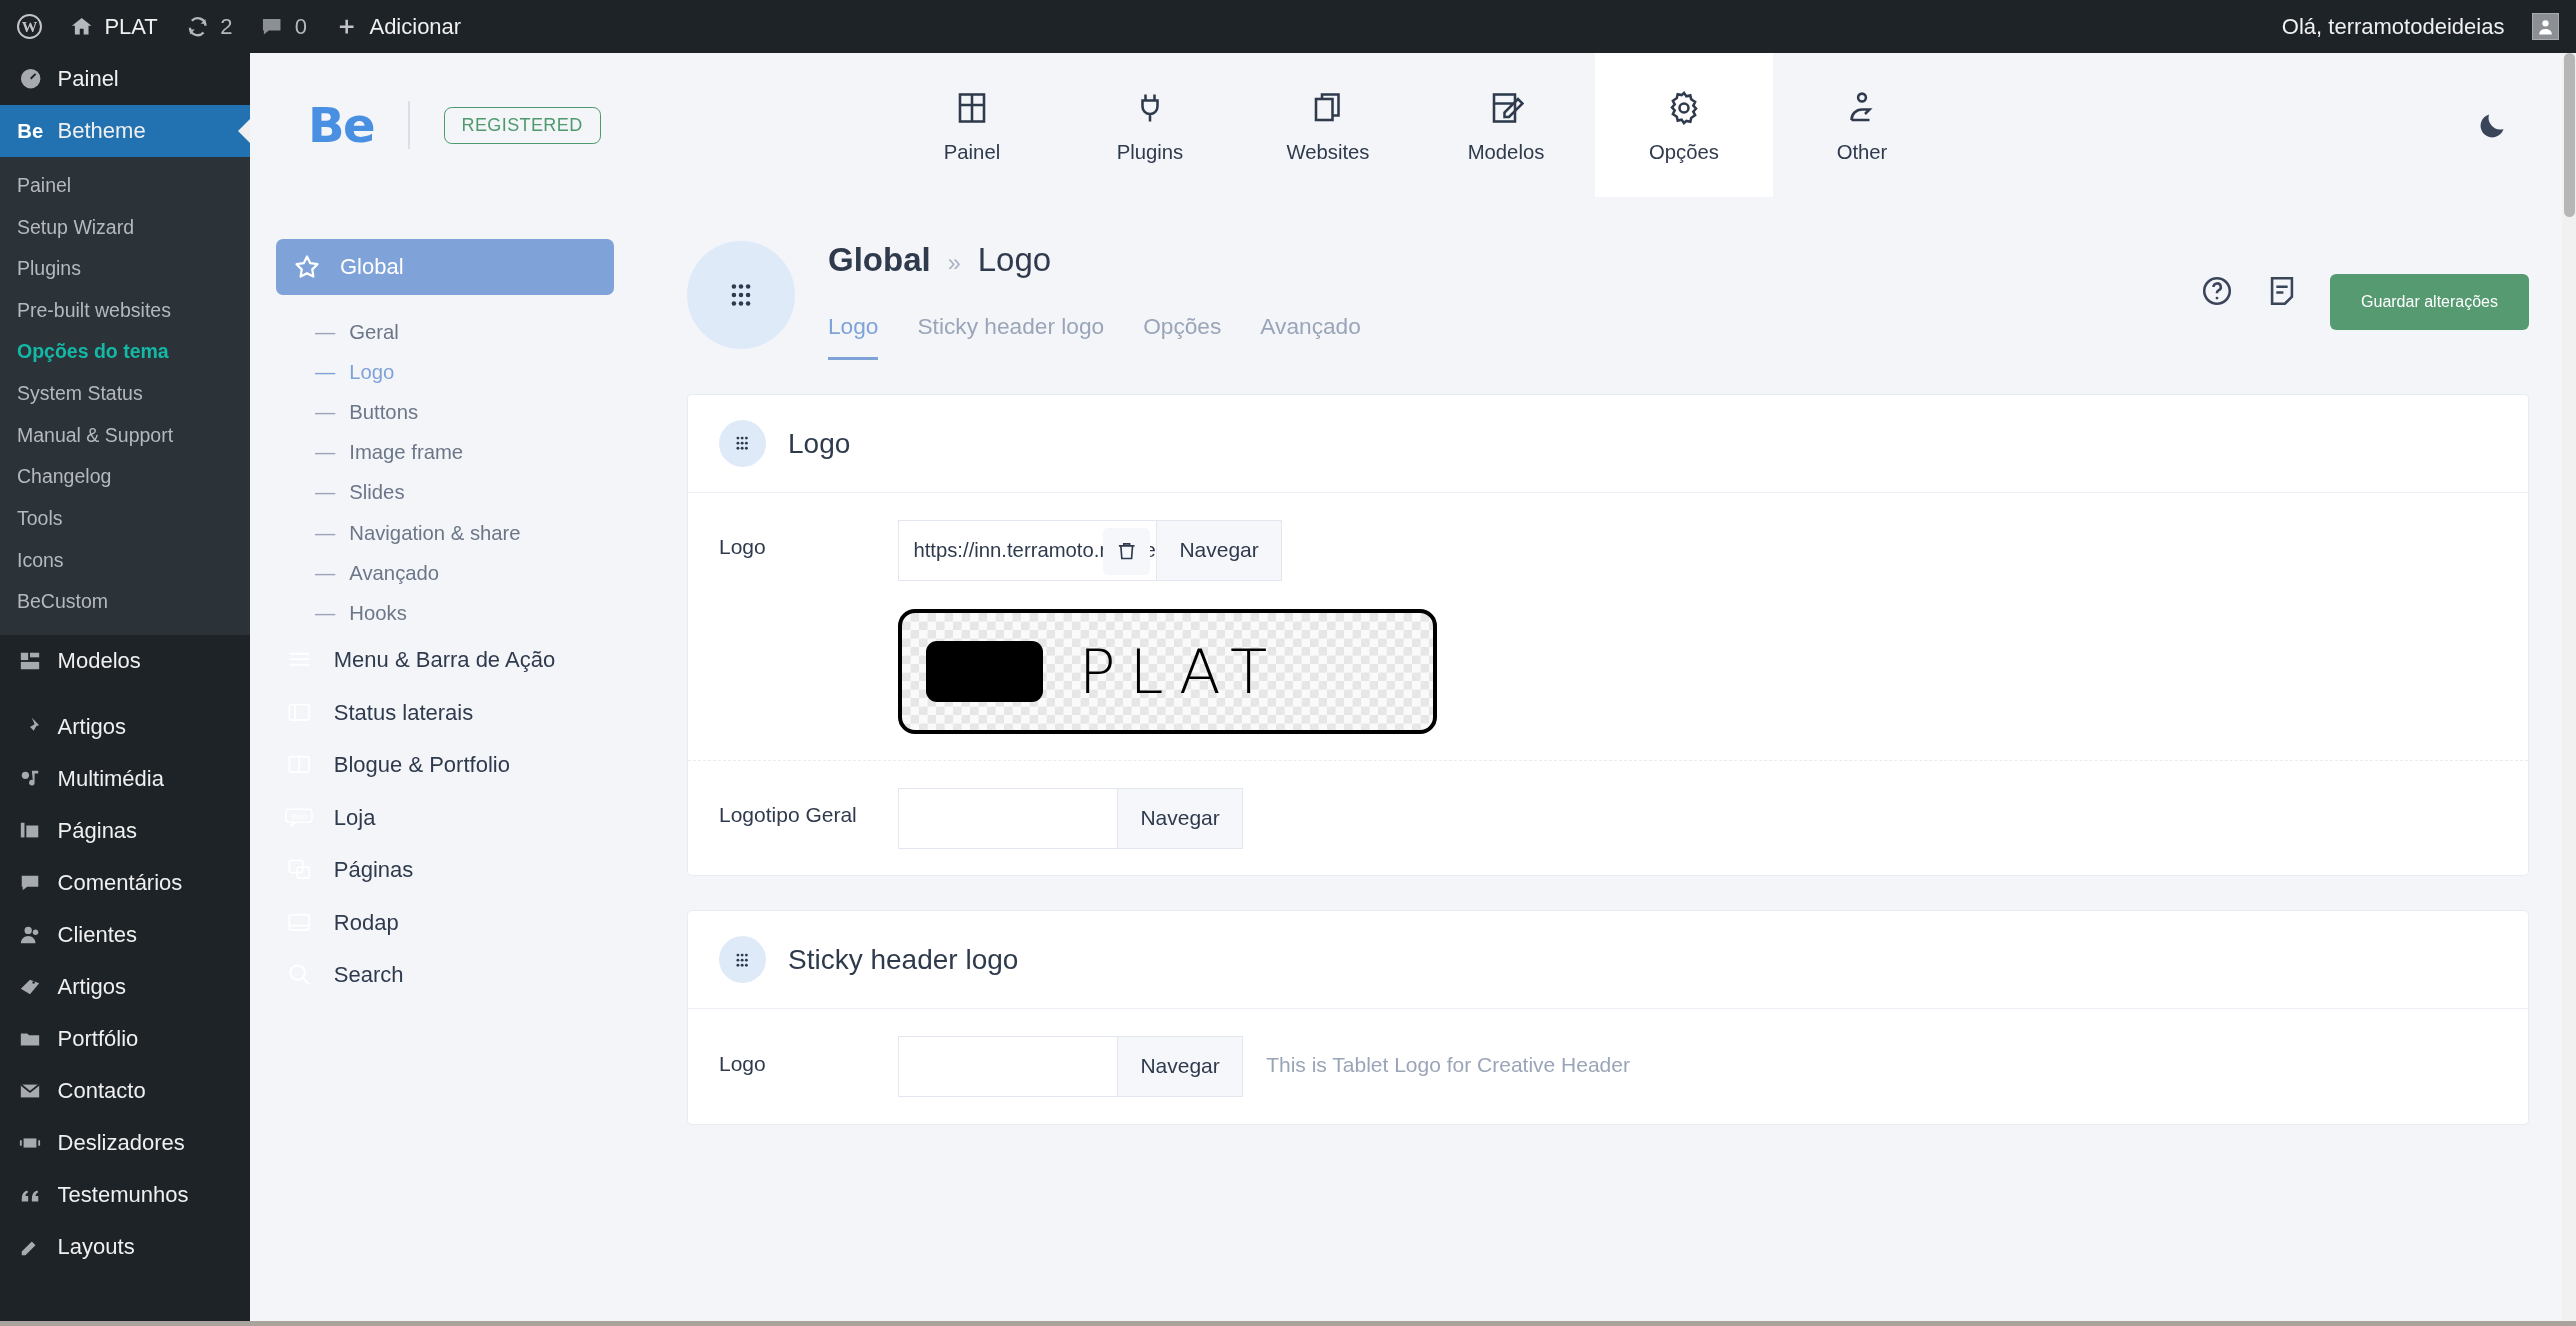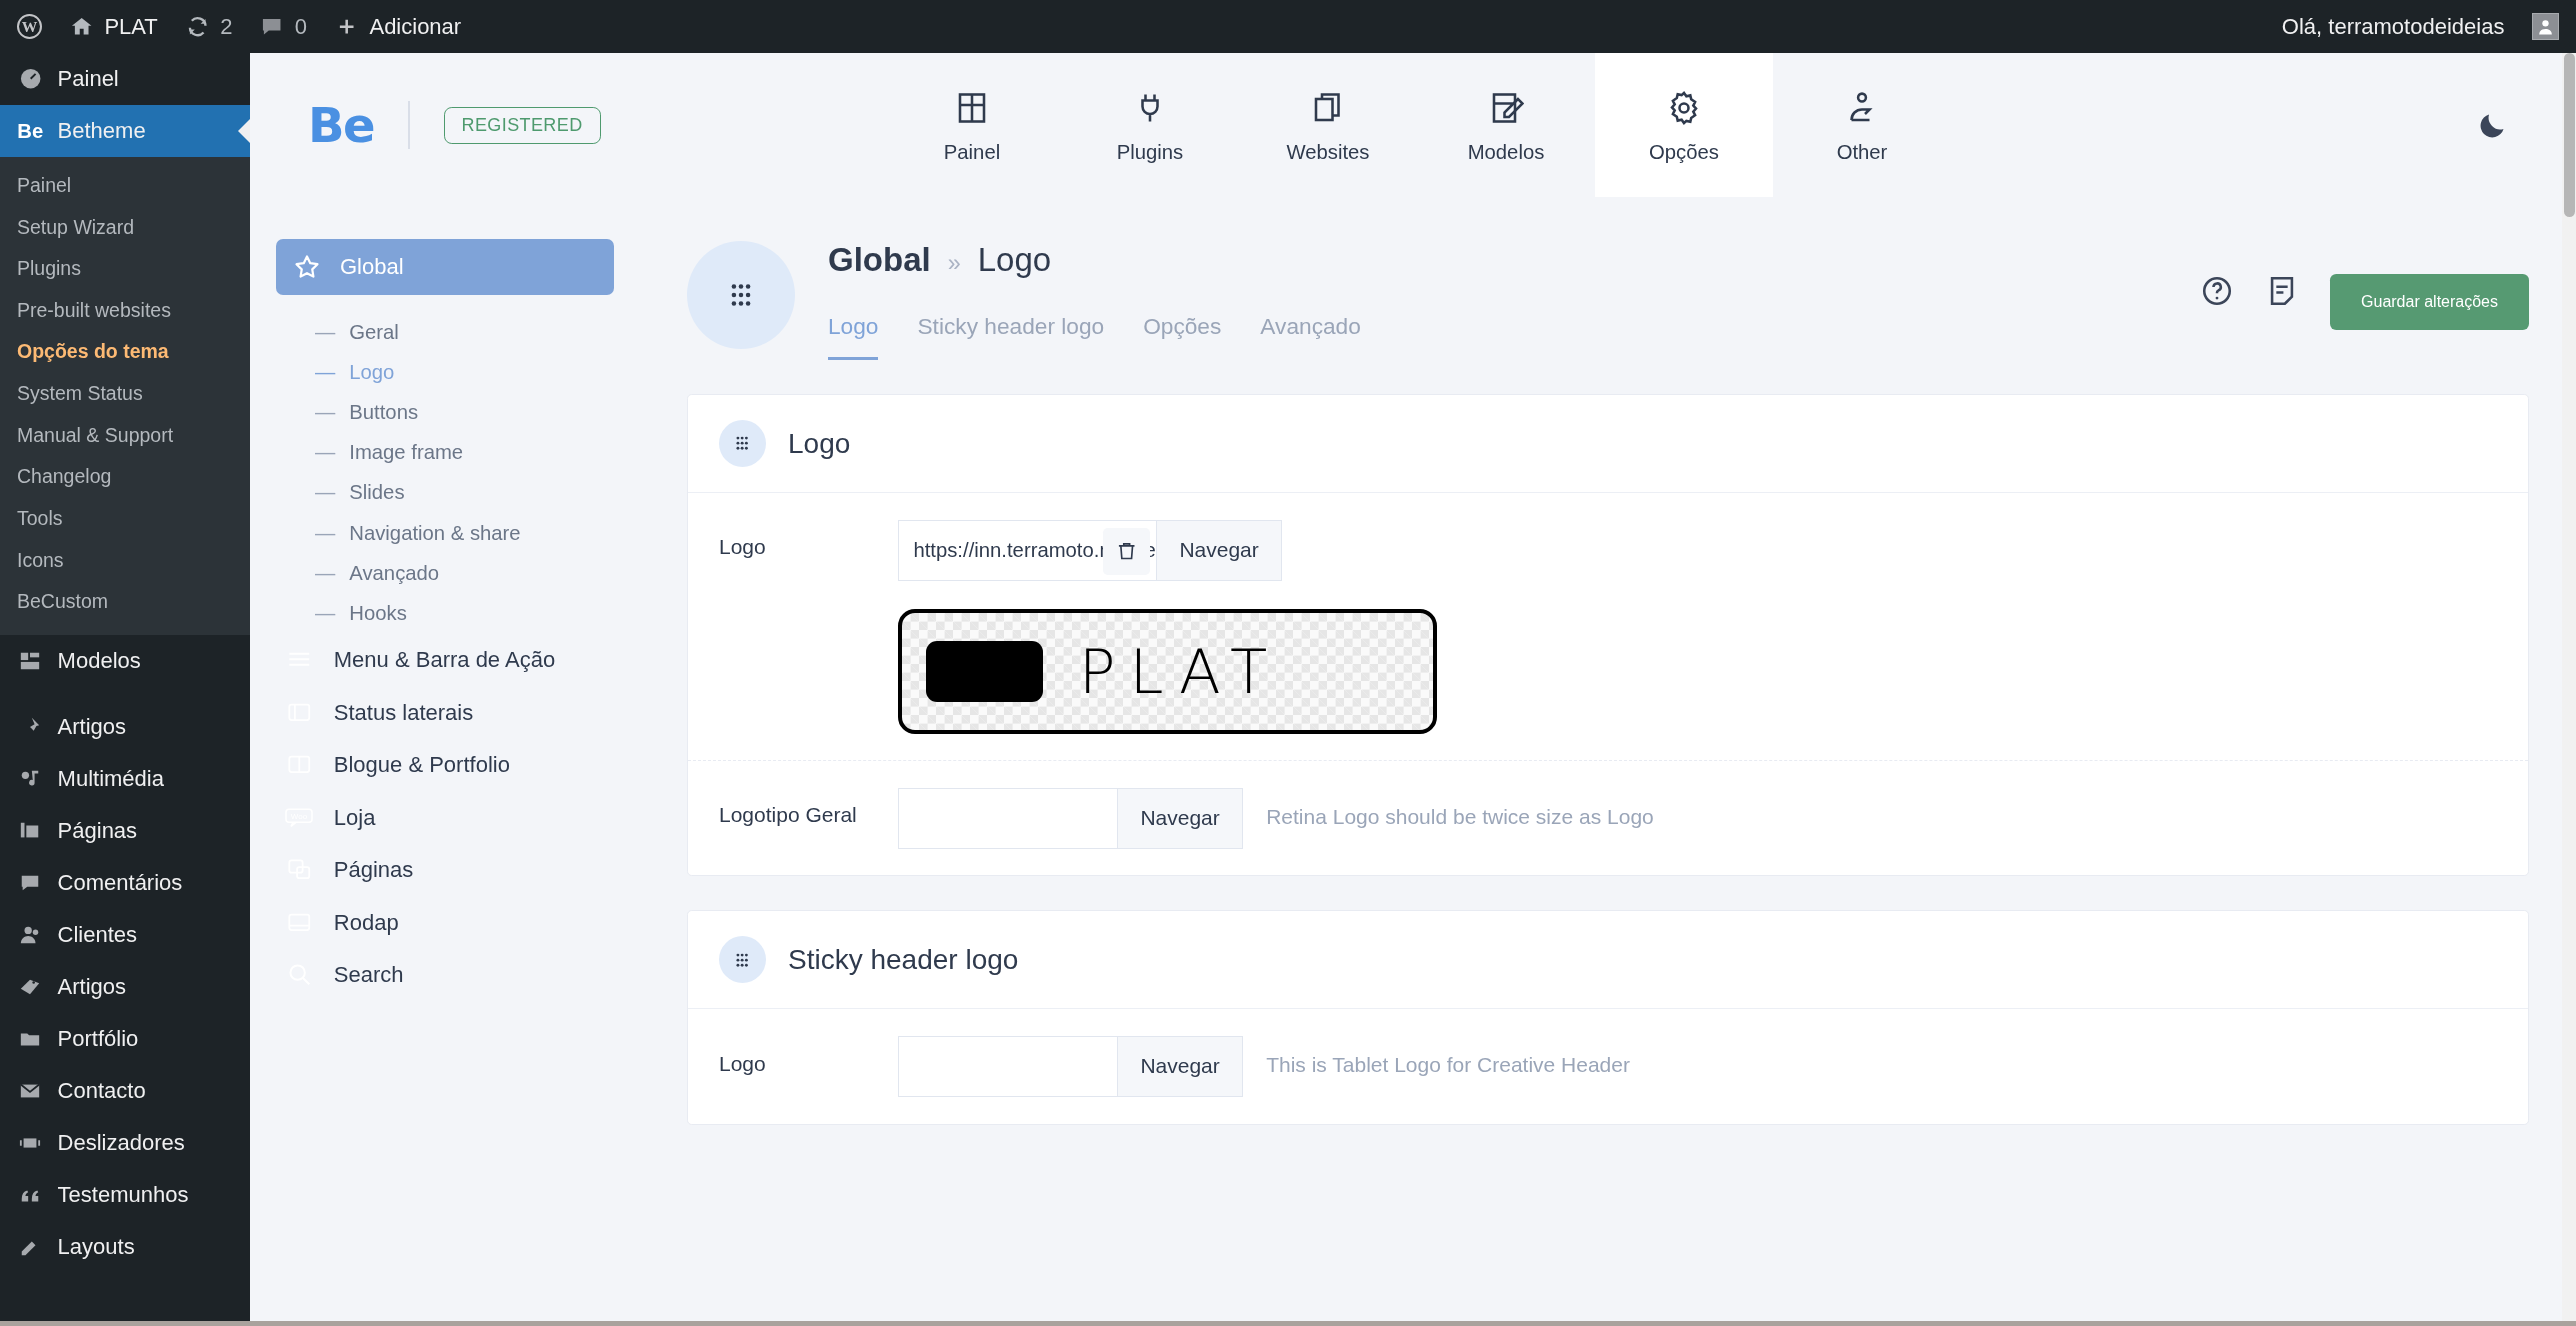--- a/index.html
+++ b/index.html
@@ -65,21 +65,21 @@
     width: 26.6px; height: 26.6px; flex: 0 0 26.6px;
     display: flex; align-items: center; justify-content: center;
     color: #a7aaae;
   }
   .wp-menu-top.current .mi { color: #fff; }
   .wp-submenu { background: #2c3338; padding: 7.8px 0 12.5px 0; }
   .wp-submenu-item {
     padding: 6.2px 17px 6.2px 17px;
     font-size: 19.5px; color: #b4b9be; line-height: 1.5;
   }
-  .wp-submenu-item.current { color: #fdba74; font-weight: bold; }
+  .wp-submenu-item.current { color: #14b8a6; font-weight: bold; }
   .wp-sep { height: 14px; }
 
   
   .be-nav {
     position: absolute; top: 53px; left: 250px;
     width: 2326px; height: 144px;
     background: #f3f5f9;
     display: flex; align-items: stretch; z-index: 10;
   }
   .be-brandwrap {
@@ -707,21 +707,20 @@
       </div>
 
       <div class="row">
         <div class="row-label">Logotipo Geral</div>
         <div class="field">
           <div class="field-input">
             <span></span>
           </div>
           <div class="browse">Navegar</div>
         </div>
-        <div class="hint">Retina Logo should be twice size as Logo</div>
       </div>
     </div>
 
     <div class="card">
       <div class="card-head">
         <span class="card-dot">
           <svg width="20.3" height="20.3" viewBox="0 0 24 24" fill="#2f3a4d">
               <circle cx="7" cy="6" r="1.7"></circle>
               <circle cx="12" cy="6" r="1.7"></circle>
               <circle cx="17" cy="6" r="1.7"></circle>

